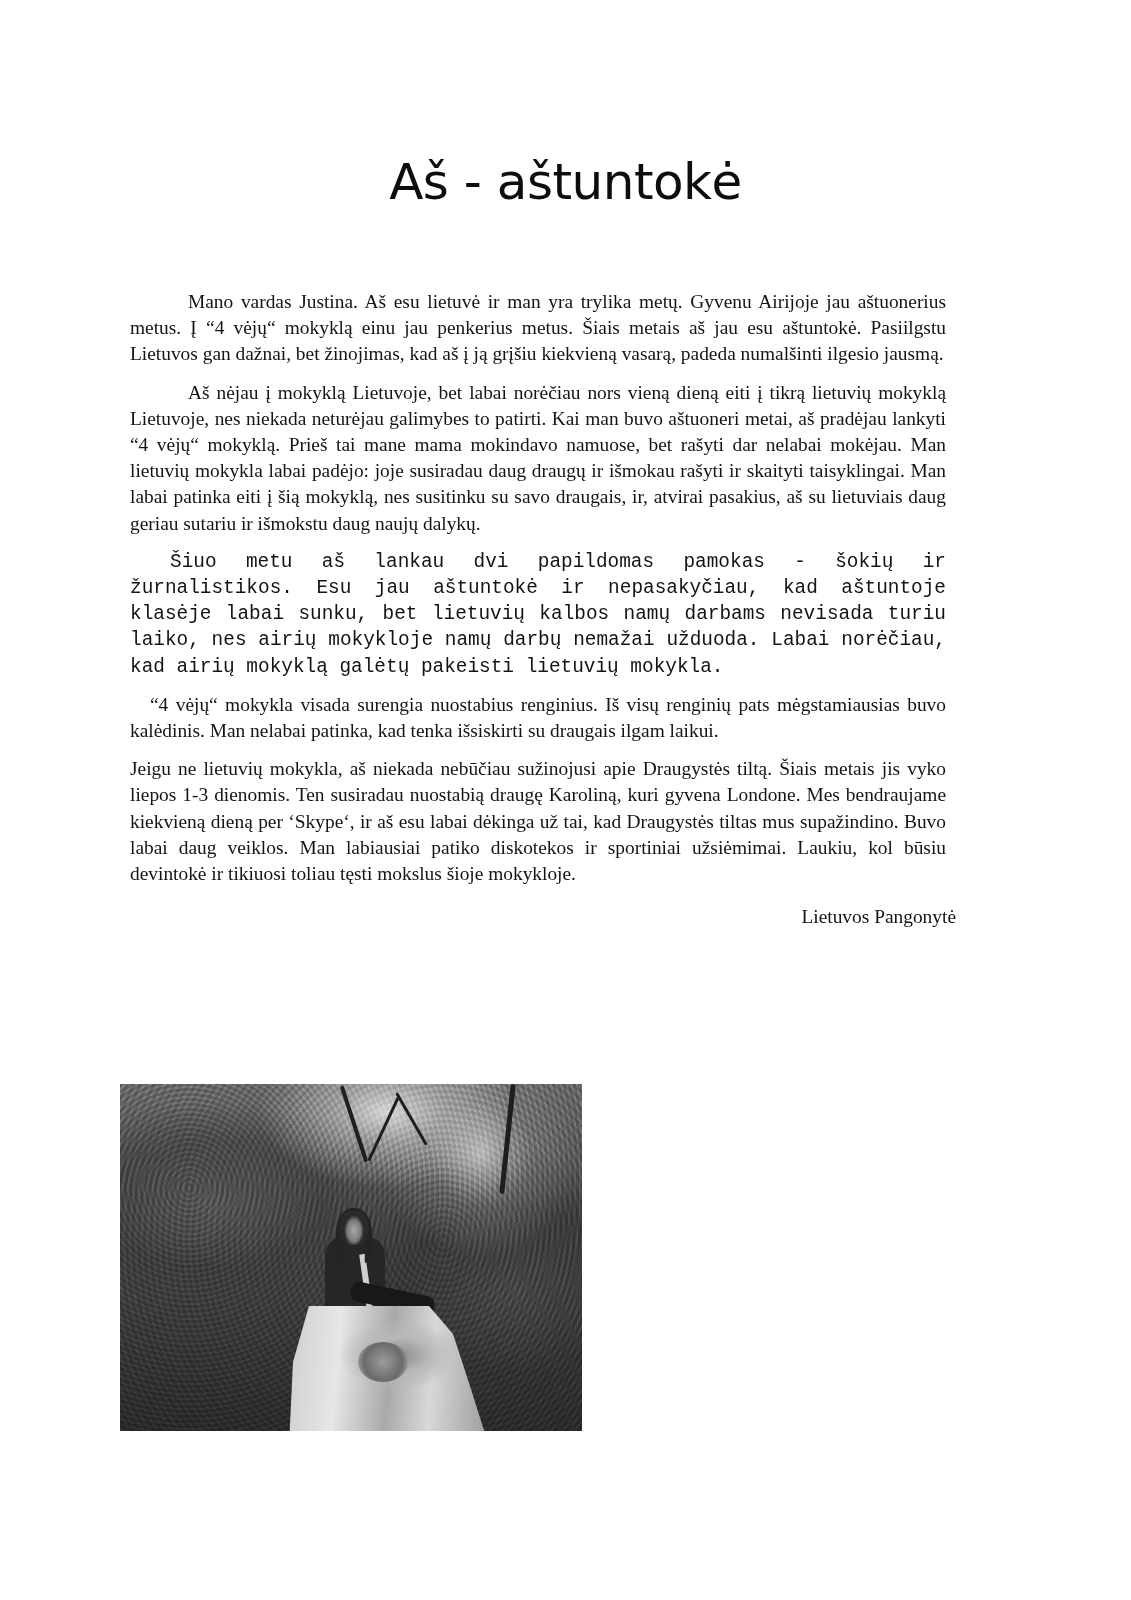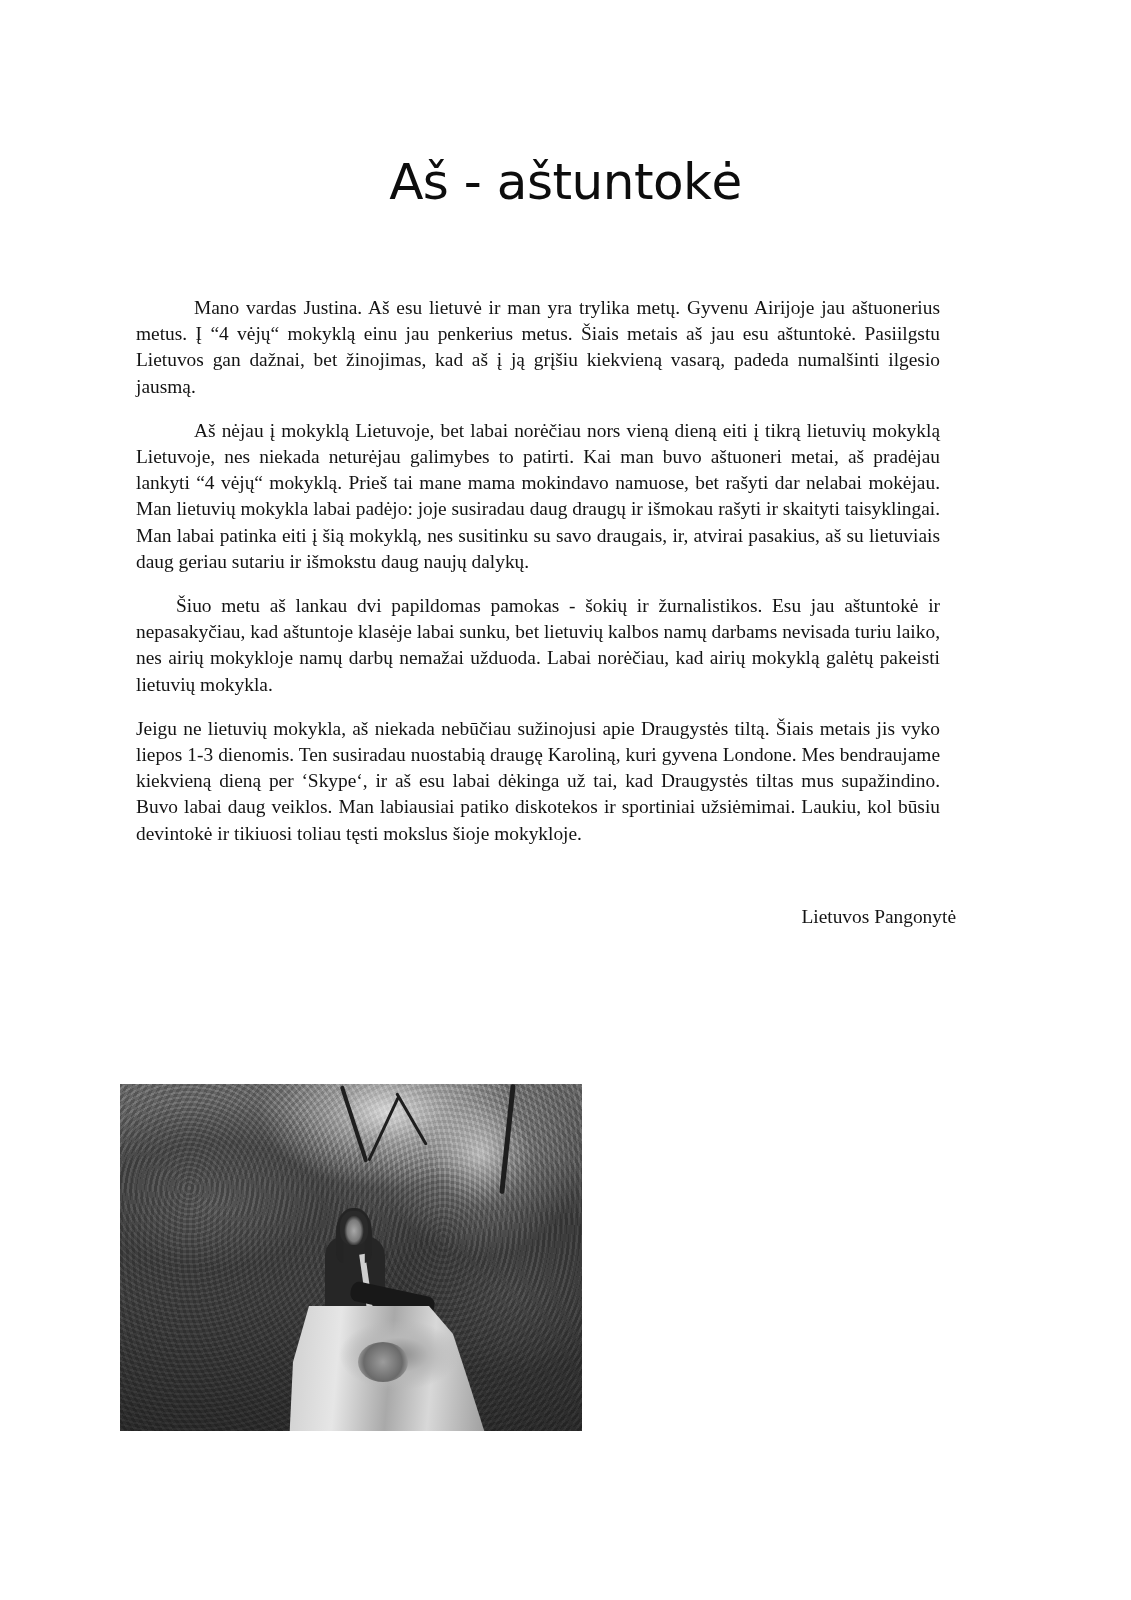--- a/index.html
+++ b/index.html
@@ -40,30 +40,31 @@
       top: 270px;
       left: 118px;
       width: 840px;
       font-family: "Liberation Serif", serif;
       font-size: 19.4px;
       line-height: 26.2px;
       color: #141414;
       text-align: justify;
     }
     .body-text p {
-      margin: 18px;
+      margin: 12px;
     }
     .body-text p.indent {
       text-indent: 58px;
     }
     .body-text p.indent-small {
       text-indent: 20px;
     }
     .body-text p.indent-mid {
       text-indent: 40px;
+      font-family: Liberation Mono, monospace;
     }
     .signature {
       position: absolute;
       top: 897px;
       right: 175px;
       font-family: "Liberation Serif", serif;
       font-size: 19.4px;
       line-height: 26px;
       color: #141414;
       text-align: right;
@@ -168,20 +169,21 @@
 <body>
 
 <div class="page">
 
   <h1 class="title">Aš - aštuntokė</h1>
 
   <div class="body-text">
     <p class="indent">Mano vardas Justina.  Aš esu lietuvė ir man yra trylika metų. Gyvenu Airijoje jau aštuonerius  metus.  Į “4 vėjų“ mokyklą einu jau penkerius metus. Šiais metais aš jau esu aštuntokė. Pasiilgstu Lietuvos gan dažnai, bet žinojimas, kad aš į ją grįšiu kiekvieną vasarą, padeda numalšinti ilgesio jausmą.</p>
     <p class="indent">Aš nėjau į mokyklą Lietuvoje, bet labai norėčiau nors vieną dieną eiti į tikrą lietuvių mokyklą  Lietuvoje, nes niekada neturėjau galimybes to patirti. Kai man buvo aštuoneri metai, aš pradėjau lankyti “4 vėjų“ mokyklą.  Prieš tai mane mama mokindavo namuose, bet  rašyti dar nelabai mokėjau. Man lietuvių mokykla labai padėjo: joje susiradau daug draugų ir išmokau rašyti ir skaityti taisyklingai.  Man labai patinka eiti į šią mokyklą, nes susitinku su savo draugais, ir, atvirai pasakius, aš su lietuviais daug geriau sutariu ir išmokstu daug naujų dalykų.</p>
     <p class="indent-mid">Šiuo metu aš lankau dvi papildomas pamokas - šokių ir žurnalistikos. Esu jau aštuntokė ir nepasakyčiau, kad aštuntoje klasėje labai sunku, bet lietuvių kalbos namų darbams nevisada turiu laiko, nes  airių mokykloje namų darbų nemažai užduoda. Labai norėčiau, kad airių mokyklą galėtų pakeisti lietuvių mokykla.</p>
+    <p class="indent-small">“4 vėjų“ mokykla visada surengia nuostabius renginius. Iš visų renginių  pats mėgstamiausias buvo kalėdinis. Man nelabai patinka, kad tenka išsiskirti su draugais ilgam laikui.</p>
     <p>Jeigu ne lietuvių mokykla, aš niekada nebūčiau sužinojusi apie Draugystės tiltą. Šiais metais jis vyko liepos 1-3 dienomis. Ten susiradau nuostabią draugę Karoliną, kuri gyvena Londone. Mes bendraujame kiekvieną dieną per ‘Skype‘,  ir aš esu labai dėkinga už tai, kad Draugystės tiltas mus supažindino. Buvo labai daug veiklos. Man labiausiai patiko diskotekos ir sportiniai užsiėmimai. Laukiu, kol būsiu devintokė ir tikiuosi toliau tęsti mokslus šioje mokykloje.</p>
   </div>
 
   <div class="signature">Lietuvos Pangonytė</div>
 
   <div class="photo" title="Black-and-white photo of a girl sitting on a large tree stump in a forest">
     <div class="foliage"></div>
     <div class="branch" style="left:232px; top:0; width:4px; height:80px; transform:rotate(-18deg);"></div>
     <div class="branch" style="left:262px; top:10px; width:3px; height:70px; transform:rotate(25deg);"></div>
     <div class="branch" style="left:290px; top:5px; width:3px; height:60px; transform:rotate(-30deg);"></div>

